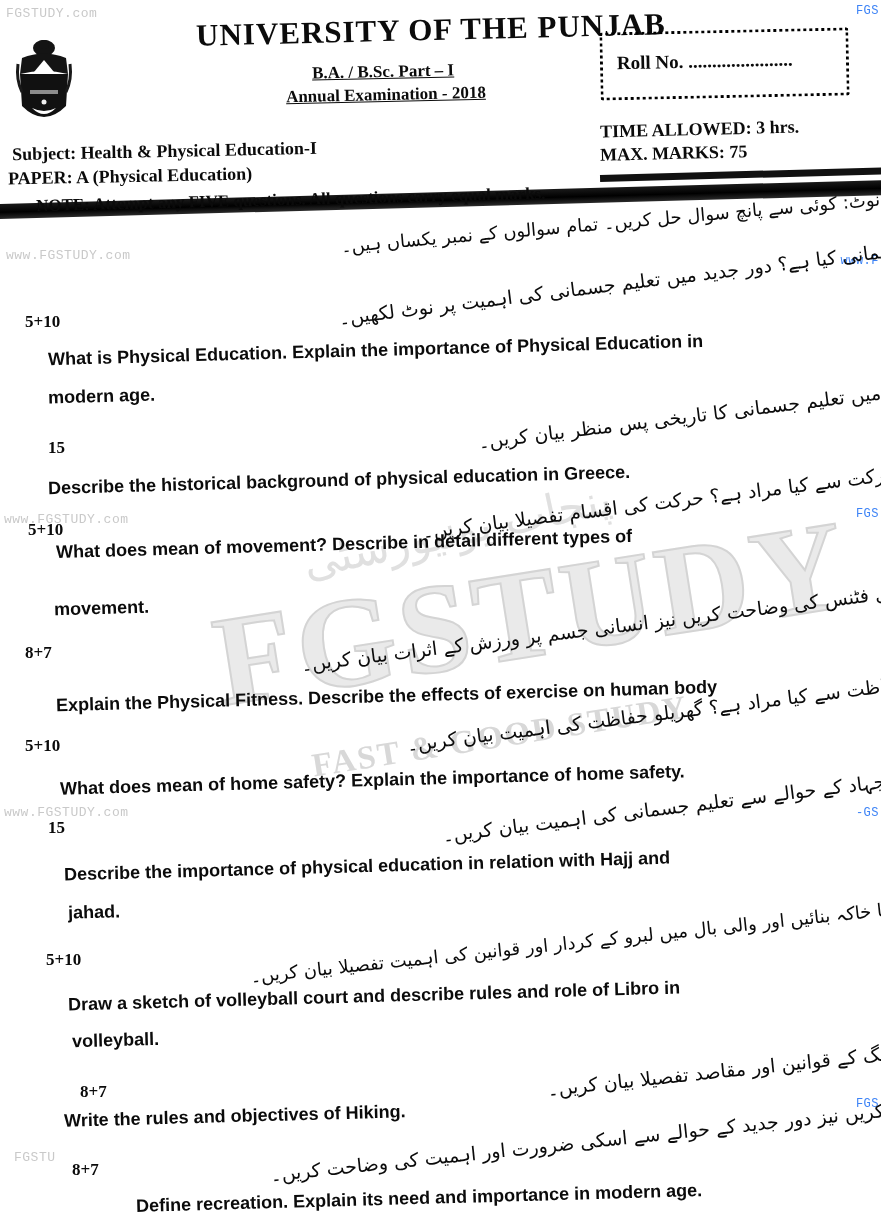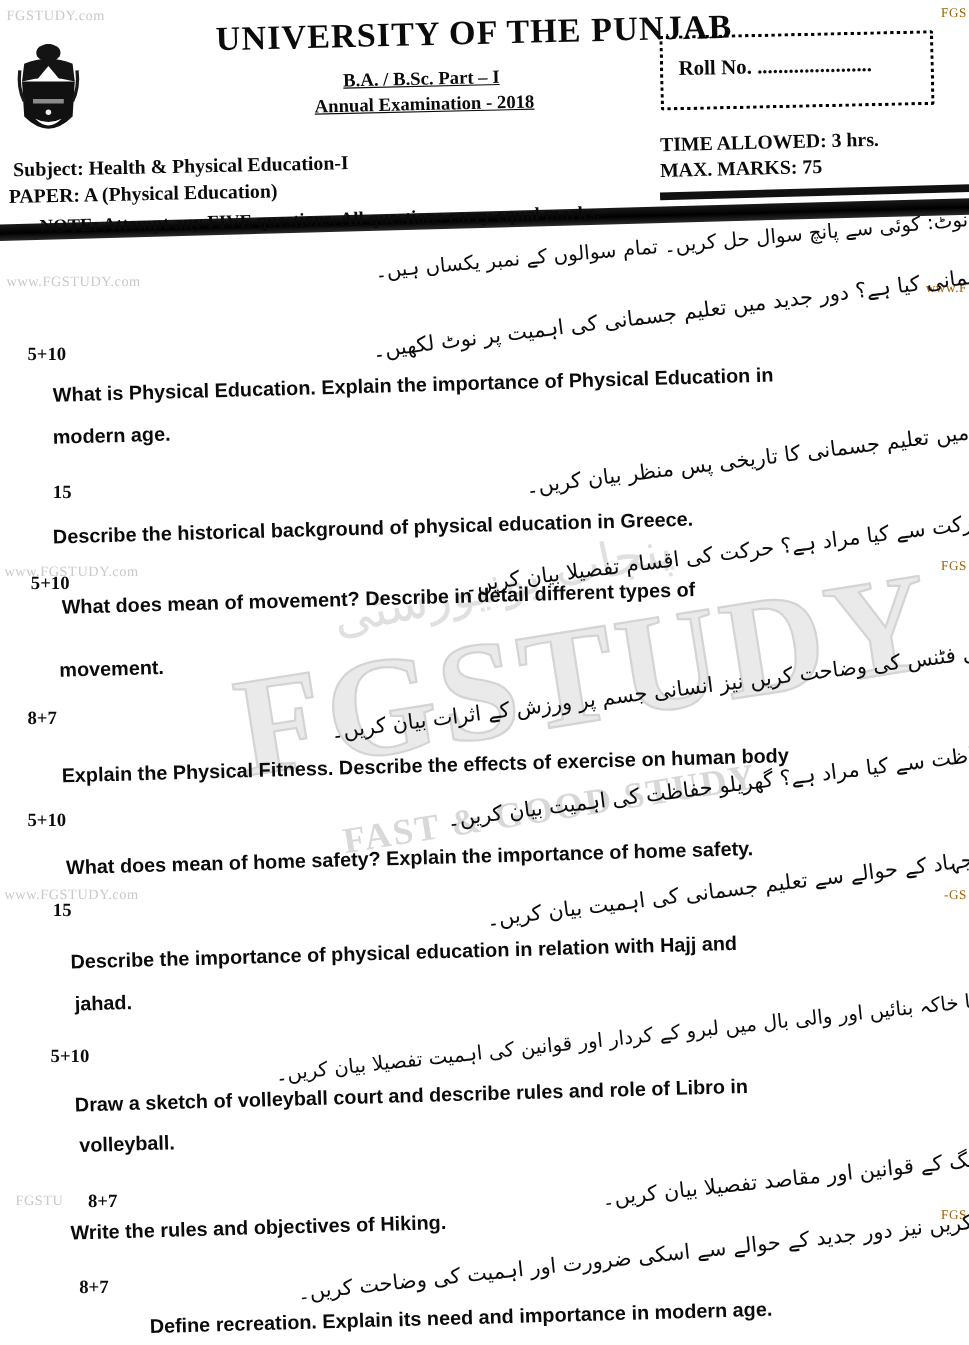--- a/index.html
+++ b/index.html
@@ -14,21 +14,21 @@
     background: #ffffff;
     overflow: hidden;
     font-family: "Liberation Sans", sans-serif;
     color: #0b0b0b;
   }
 
   
   .wm {
     position: absolute;
     color: #c9c9c9;
-    font-family: Liberation Serif, serif;
+    font-family: Liberation Mono, monospace;
     font-size: 13px;
     letter-spacing: 0.5px;
     white-space: nowrap;
     z-index: 1;
   }
   .wm-big {
     position: absolute;
     z-index: 1;
     color: #dcdcdc;
     font-family: "Liberation Serif", serif;
@@ -197,36 +197,36 @@
   }
   .qur {
     z-index: 6;
     font-family: "DejaVu Sans", sans-serif;
     font-size: 19px;
     direction: rtl;
     unicode-bidi: bidi-override;
   }
 
   
-  .wm-edge-r { right: 2px; color: #a16207; font-size: 12px; }
+  .wm-edge-r { right: 2px; color: #3b82f6; font-size: 12px; }
 </style>
 </head>
 <body>
 
 <div id="page">
 
   <div class="wm-big wm-fg">FGSTUDY</div>
   <div class="wm-big wm-fast">FAST &amp; GOOD STUDY</div>
   <div class="wm-urdu">پنجاب یونیورسٹی</div>
 
   <div class="wm" style="left:6px; top:6px;">FGSTUDY.com</div>
   <div class="wm" style="left:6px; top:248px;">www.FGSTUDY.com</div>
   <div class="wm" style="left:4px; top:512px;">www.FGSTUDY.com</div>
   <div class="wm" style="left:4px; top:805px;">www.FGSTUDY.com</div>
-  <div class="wm" style="left:14px; top:1083px;">FGSTU</div>
+  <div class="wm" style="left:14px; top:1150px;">FGSTU</div>
 
   <div class="wm wm-edge-r" style="top:4px;">FGS</div>
   <div class="wm wm-edge-r" style="top:254px;margin-left:36px;">www.F</div>
   <div class="wm wm-edge-r" style="top:507px;">FGS</div>
   <div class="wm wm-edge-r" style="top:806px;">-GS</div>
   <div class="wm wm-edge-r" style="top:1097px;">FGS</div>
 
   <svg class="crest" viewBox="0 0 60 100">
     <ellipse cx="30" cy="14" rx="11" ry="8" fill="#141414"></ellipse>
     <rect x="25" y="6" width="10" height="9" rx="4" fill="#141414"></rect>

